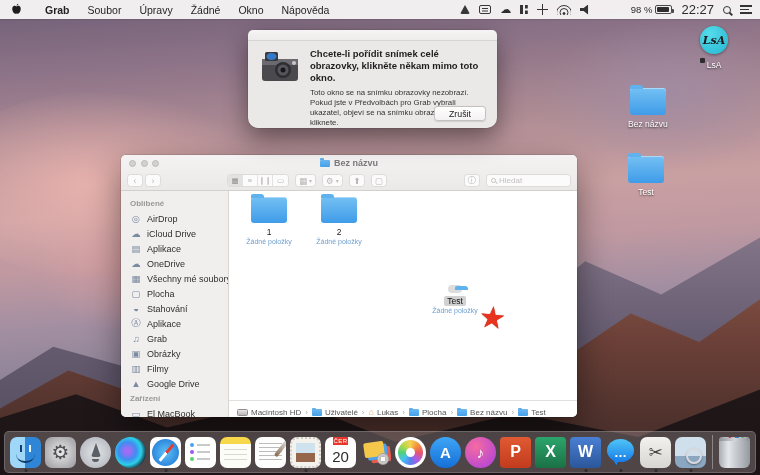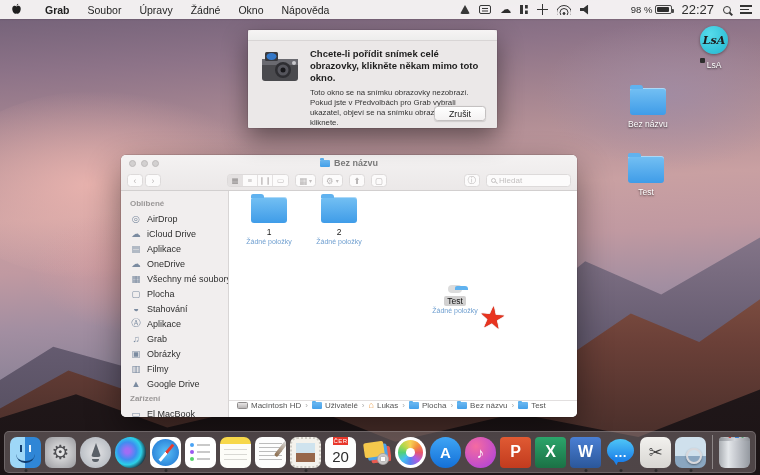--- a/index.html
+++ b/index.html
@@ -60,21 +60,21 @@
   .batt .shell::after { content:""; position:absolute; right:-3px; top:2.5px; width:2px; height:4px; background:#4a4a4a; border-radius:0 1px 1px 0; }
   .clock { font-size:13px; }
   .spot { width:8px; height:8px; border:1.4px solid #343434; border-radius:50%; position:relative; }
   .spot::after { content:""; position:absolute; right:-3px; bottom:-2px; width:4px; height:1.6px; background:#343434; transform:rotate(45deg); }
   .nclist { display:flex; flex-direction:column; gap:2px; }
   .nclist i { display:block; height:1.5px; background:#343434; }
   .nclist i:nth-child(1){ width:12px; } .nclist i:nth-child(2){ width:9px; } .nclist i:nth-child(3){ width:12px; }
 
   
   .dialog { position:absolute; left:248px; top:30px; width:249px; height:98px;
-    background:#ebe8e8; border-radius:1px; box-shadow:0 10px 26px rgba(0,0,0,.45), 0 0 0 .5px rgba(0,0,0,.15); z-index:30; }
+    background:#ebe8e8; border-radius:10px; box-shadow:0 10px 26px rgba(0,0,0,.45), 0 0 0 .5px rgba(0,0,0,.15); z-index:30; }
   .dialog .dtitle { height:11px; background:linear-gradient(#f6f4f4,#ededec); border-bottom:1px solid #d8d5d5; border-radius:5px 5px 0 0; }
   .dialog .drow { display:flex; padding:7px 10px 0 12px; gap:10px; }
   .dialog .dtext { flex:1; }
   .dialog h1 { font-size:9.5px; font-weight:bold; color:#1d1d1d; line-height:1.25; margin-bottom:4px; }
   .dialog p { font-size:7.8px; color:#333; line-height:1.3; }
   .dialog .dbtns { position:absolute; right:11px; bottom:7px; }
   .btn { font-size:8.8px; color:#222; background:linear-gradient(#ffffff,#f4f2f2); border:1px solid #c4c1c1;
     border-radius:3.5px; padding:1.5px 14px; box-shadow:0 .5px 1px rgba(0,0,0,.12); }
 
   
@@ -115,21 +115,21 @@
   .folder { width:36px; height:26px; position:relative; border-radius:2px 3px 3px 3px;
     background:linear-gradient(180deg,#74c0f3,#3f9ce8); box-shadow:inset 0 1px 0 rgba(255,255,255,.4); }
   .folder::before { content:""; position:absolute; top:-3px; left:0; width:13px; height:4px;
     background:#60b2ef; border-radius:2px 3px 0 0; }
   .iname { font-size:8.5px; color:#222; margin-top:4px; }
   .iinfo { font-size:7px; color:#6f9fd0; margin-top:1px; }
   .selbox { background:#dcdcdc; border-radius:4px; padding:4px 7px; }
   .selname { background:#d2d1d1; border-radius:2px; padding:0 3px; font-size:8.5px; color:#111; margin-top:3px; }
   .star { position:absolute; font-size:30px; color:#e8341f; text-shadow:0 0 1px #9e1608; transform:rotate(6deg); line-height:1; }
 
-  .pathbar { height:17px; background:#fff; border-top:1px solid #e2dfdf; display:flex; align-items:flex-start;
+  .pathbar { height:17px; background:#fff; border-top:1px solid #e2dfdf; display:flex; align-items:flex-end;
     padding:0 8px; gap:4px; font-size:8px; color:#555; white-space:nowrap; overflow:hidden; }
   .pseg { display:flex; align-items:center; gap:3px; }
   .psep { color:#aaa; font-size:8px; }
   .mini-folder { width:10px; height:7px; position:relative; background:linear-gradient(#6eb9f1,#43a0e9); border-radius:1px; flex:none; }
   .mini-folder::before { content:""; position:absolute; top:-1.5px; left:0; width:4px; height:2px; background:#5bb0ee; border-radius:1px 1px 0 0; }
   .mini-drive { width:11px; height:7px; background:linear-gradient(#e8e6e6,#b9b6b6); border:.5px solid #8f8c8c; border-radius:1.5px; position:relative; flex:none; }
   .mini-home { color:#e8953a; font-size:9px; line-height:7px; flex:none; }
 
   
   .dicon { position:absolute; display:flex; flex-direction:column; align-items:center; z-index:10; }

